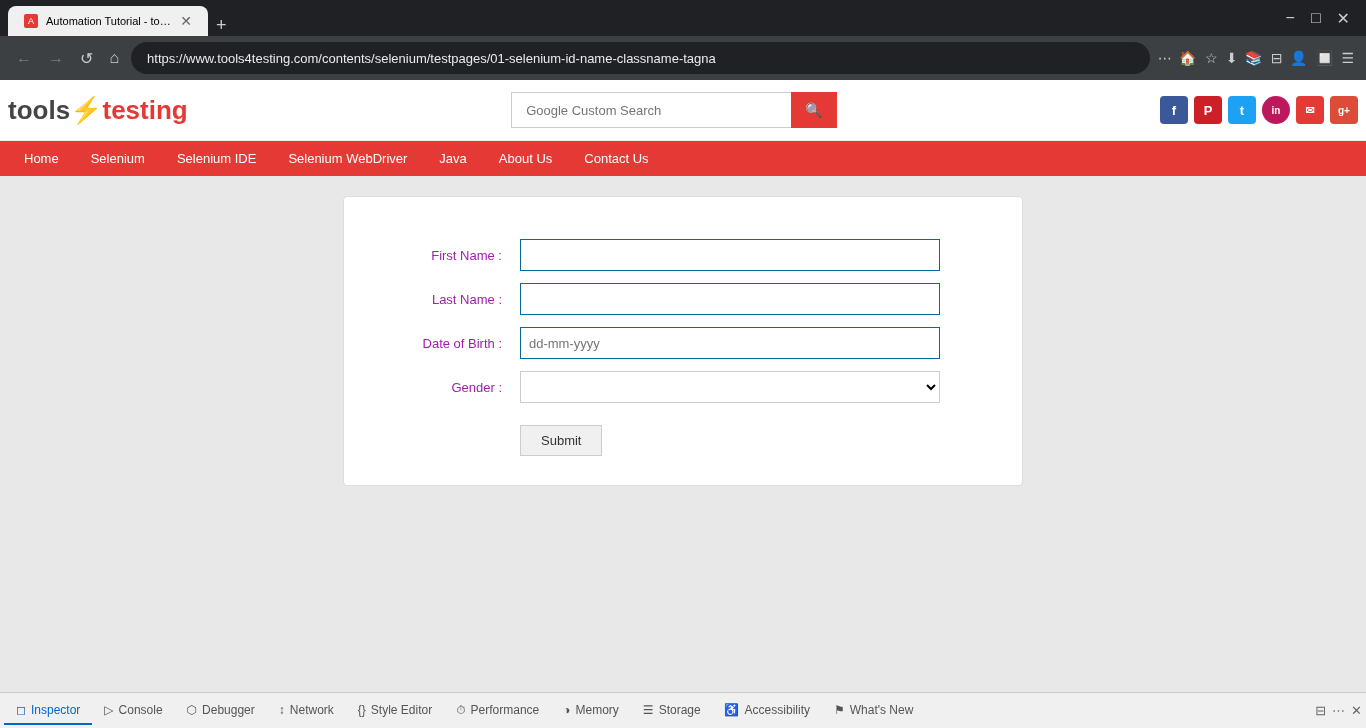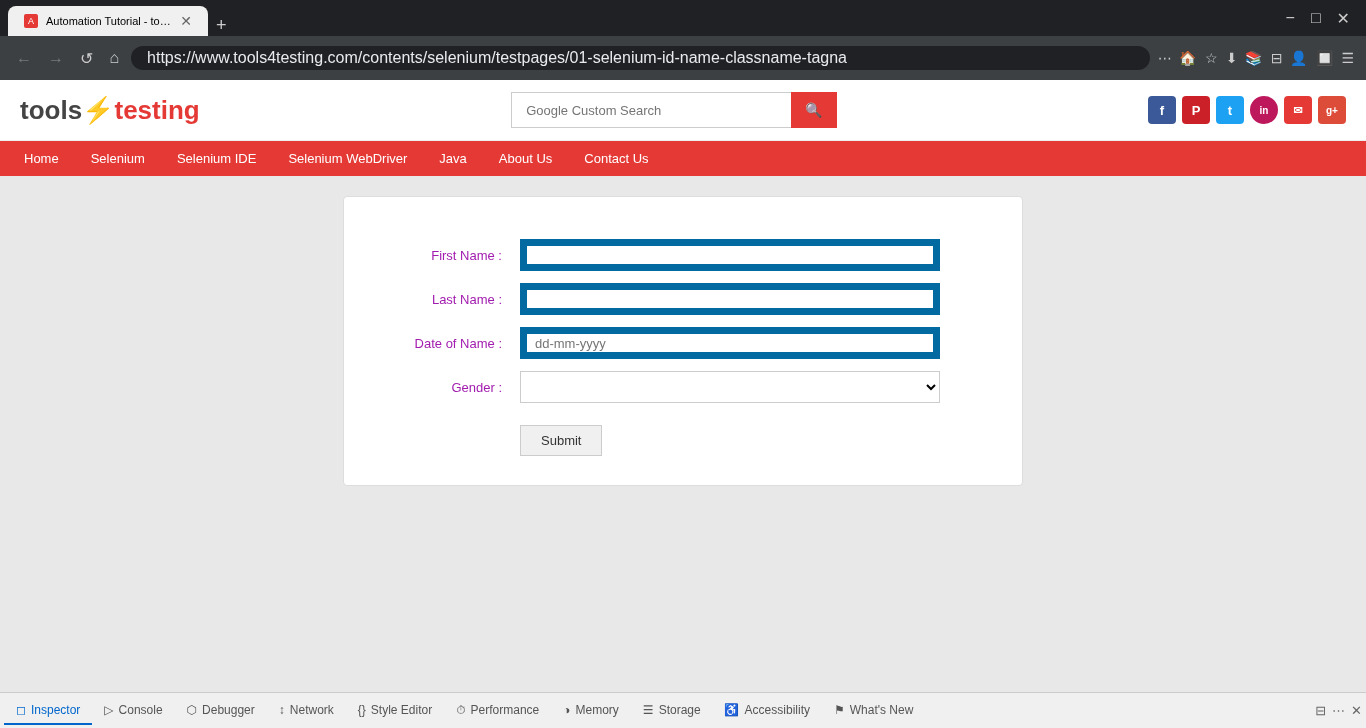--- a/index.html
+++ b/index.html
@@ -87,22 +87,22 @@
       border-radius: 50%;
     }
     .nav-btn.disabled { opacity: 0.4; }
     .address-bar {
       flex: 1;
       background: #202124;
       border: none;
       border-radius: 20px;
       padding: 6px 16px;
       color: #e8eaed;
-      font-size: 16px;
-      height: 24px;
+      font-size: 13px;
+      height: 32px;
     }
     .addr-icons {
       display: flex;
       align-items: center;
       gap: 8px;
       color: #ccc;
       font-size: 14px;
     }
     .addr-icon { cursor: pointer; }
 
@@ -111,21 +111,21 @@
       background: white;
       height: calc(728px - 36px - 36px - 44px);
       display: flex;
       flex-direction: column;
       position: relative;
     }
 
     
     .site-header {
       background: white;
-      padding: 12px 20px;
+      padding: 12px 8px;
       display: flex;
       align-items: center;
       justify-content: space-between;
       border-bottom: 1px solid #eee;
       flex-shrink: 0;
     }
     .site-logo {
       font-size: 26px;
       font-weight: bold;
       display: flex;
@@ -216,21 +216,21 @@
       font-size: 13px;
       color: #a21caf;
       text-align: right;
       padding-right: 10px;
       white-space: nowrap;
       width: 120px;
     }
     .form-input {
       width: 420px;
       height: 32px;
-      border: 7px solid #0369a1;
+      border: 1px solid #0369a1;
       padding: 4px 8px;
       font-size: 13px;
     }
     .form-input.date-input { color: #999; }
     .form-select {
       width: 420px;
       height: 32px;
       border: 1px solid #ccc;
       padding: 4px 8px;
       font-size: 13px;
@@ -364,21 +364,21 @@
               <input class="form-input" type="text" value="" style="">
             </td>
           </tr>
           <tr>
             <td class="form-label">Last Name :</td>
             <td>
               <input class="form-input" type="text" value="" style="">
             </td>
           </tr>
           <tr>
-            <td class="form-label">Date of Name :</td>
+            <td class="form-label">Date of Birth :</td>
             <td>
               <input class="form-input date-input" type="text" placeholder="dd-mm-yyyy" style="">
             </td>
           </tr>
           <tr>
             <td class="form-label">Gender :</td>
             <td>
               <select class="form-select">
                 <option value=""></option>
                 <option value="male">Male</option>

